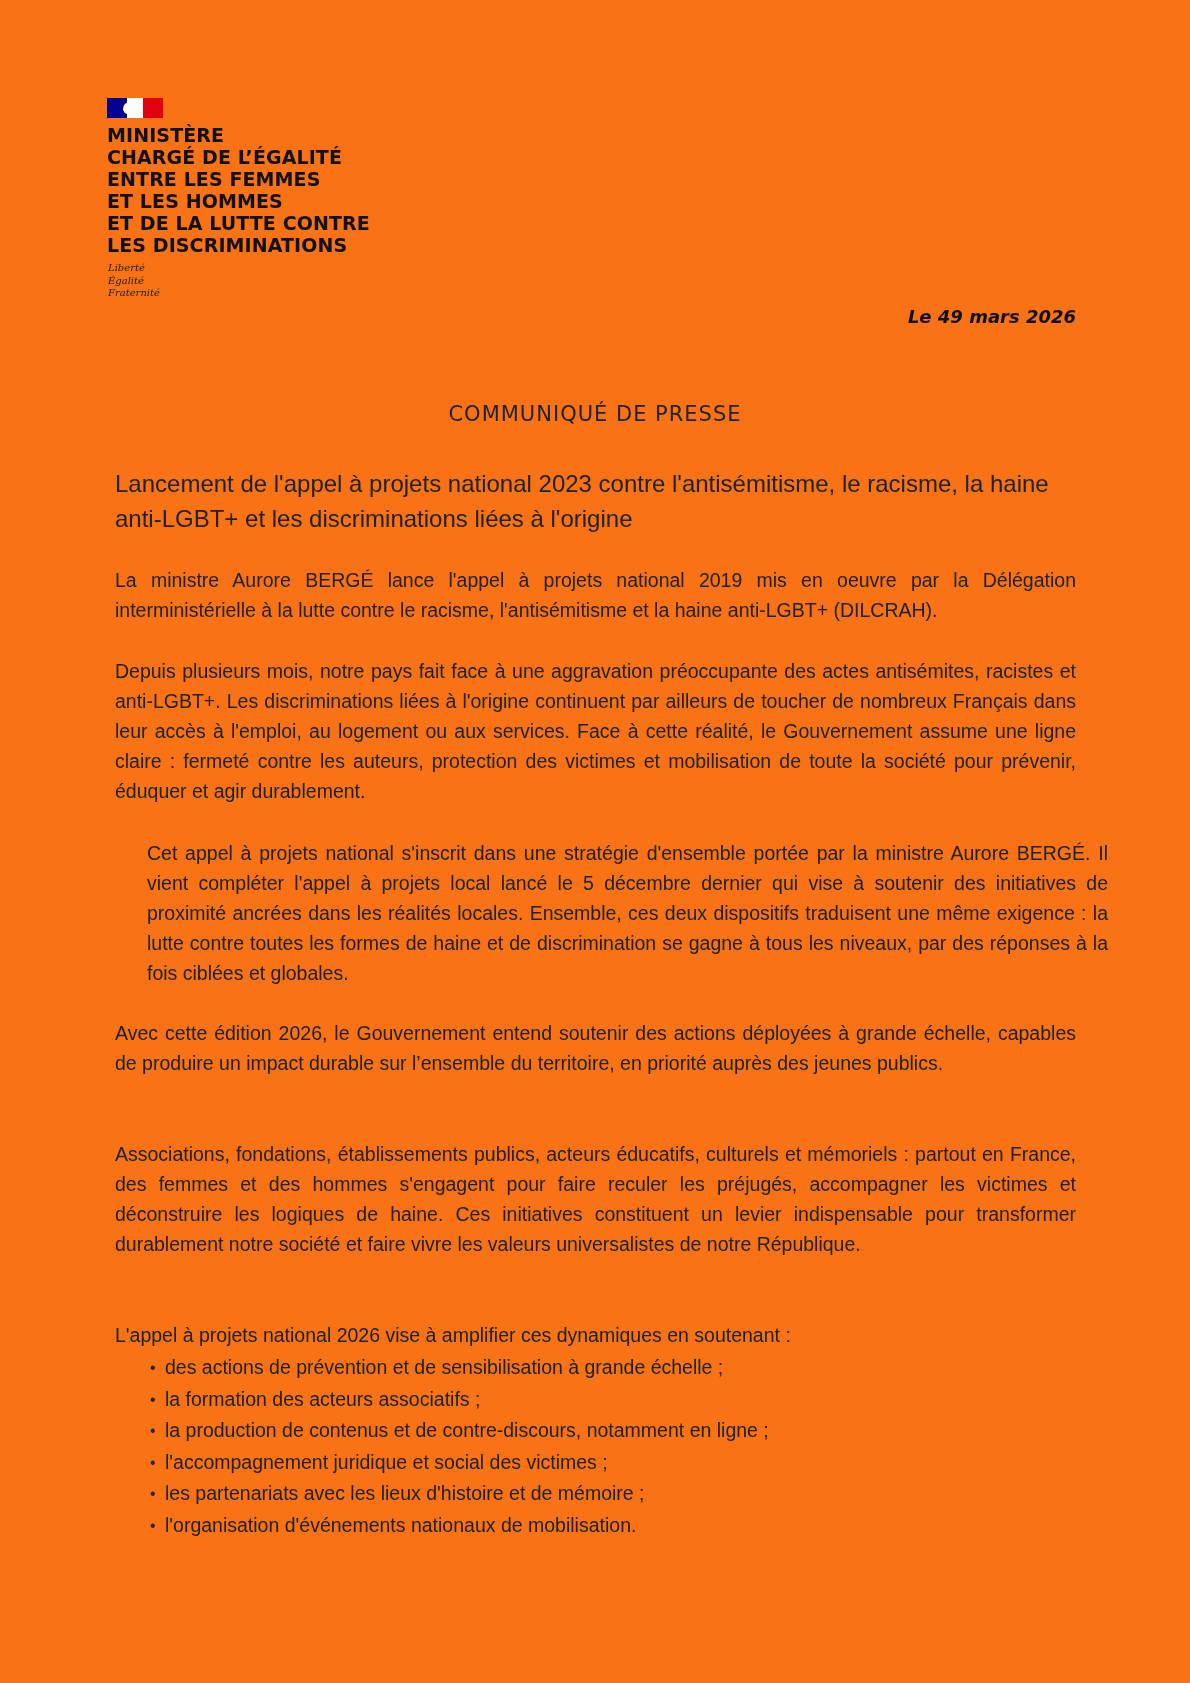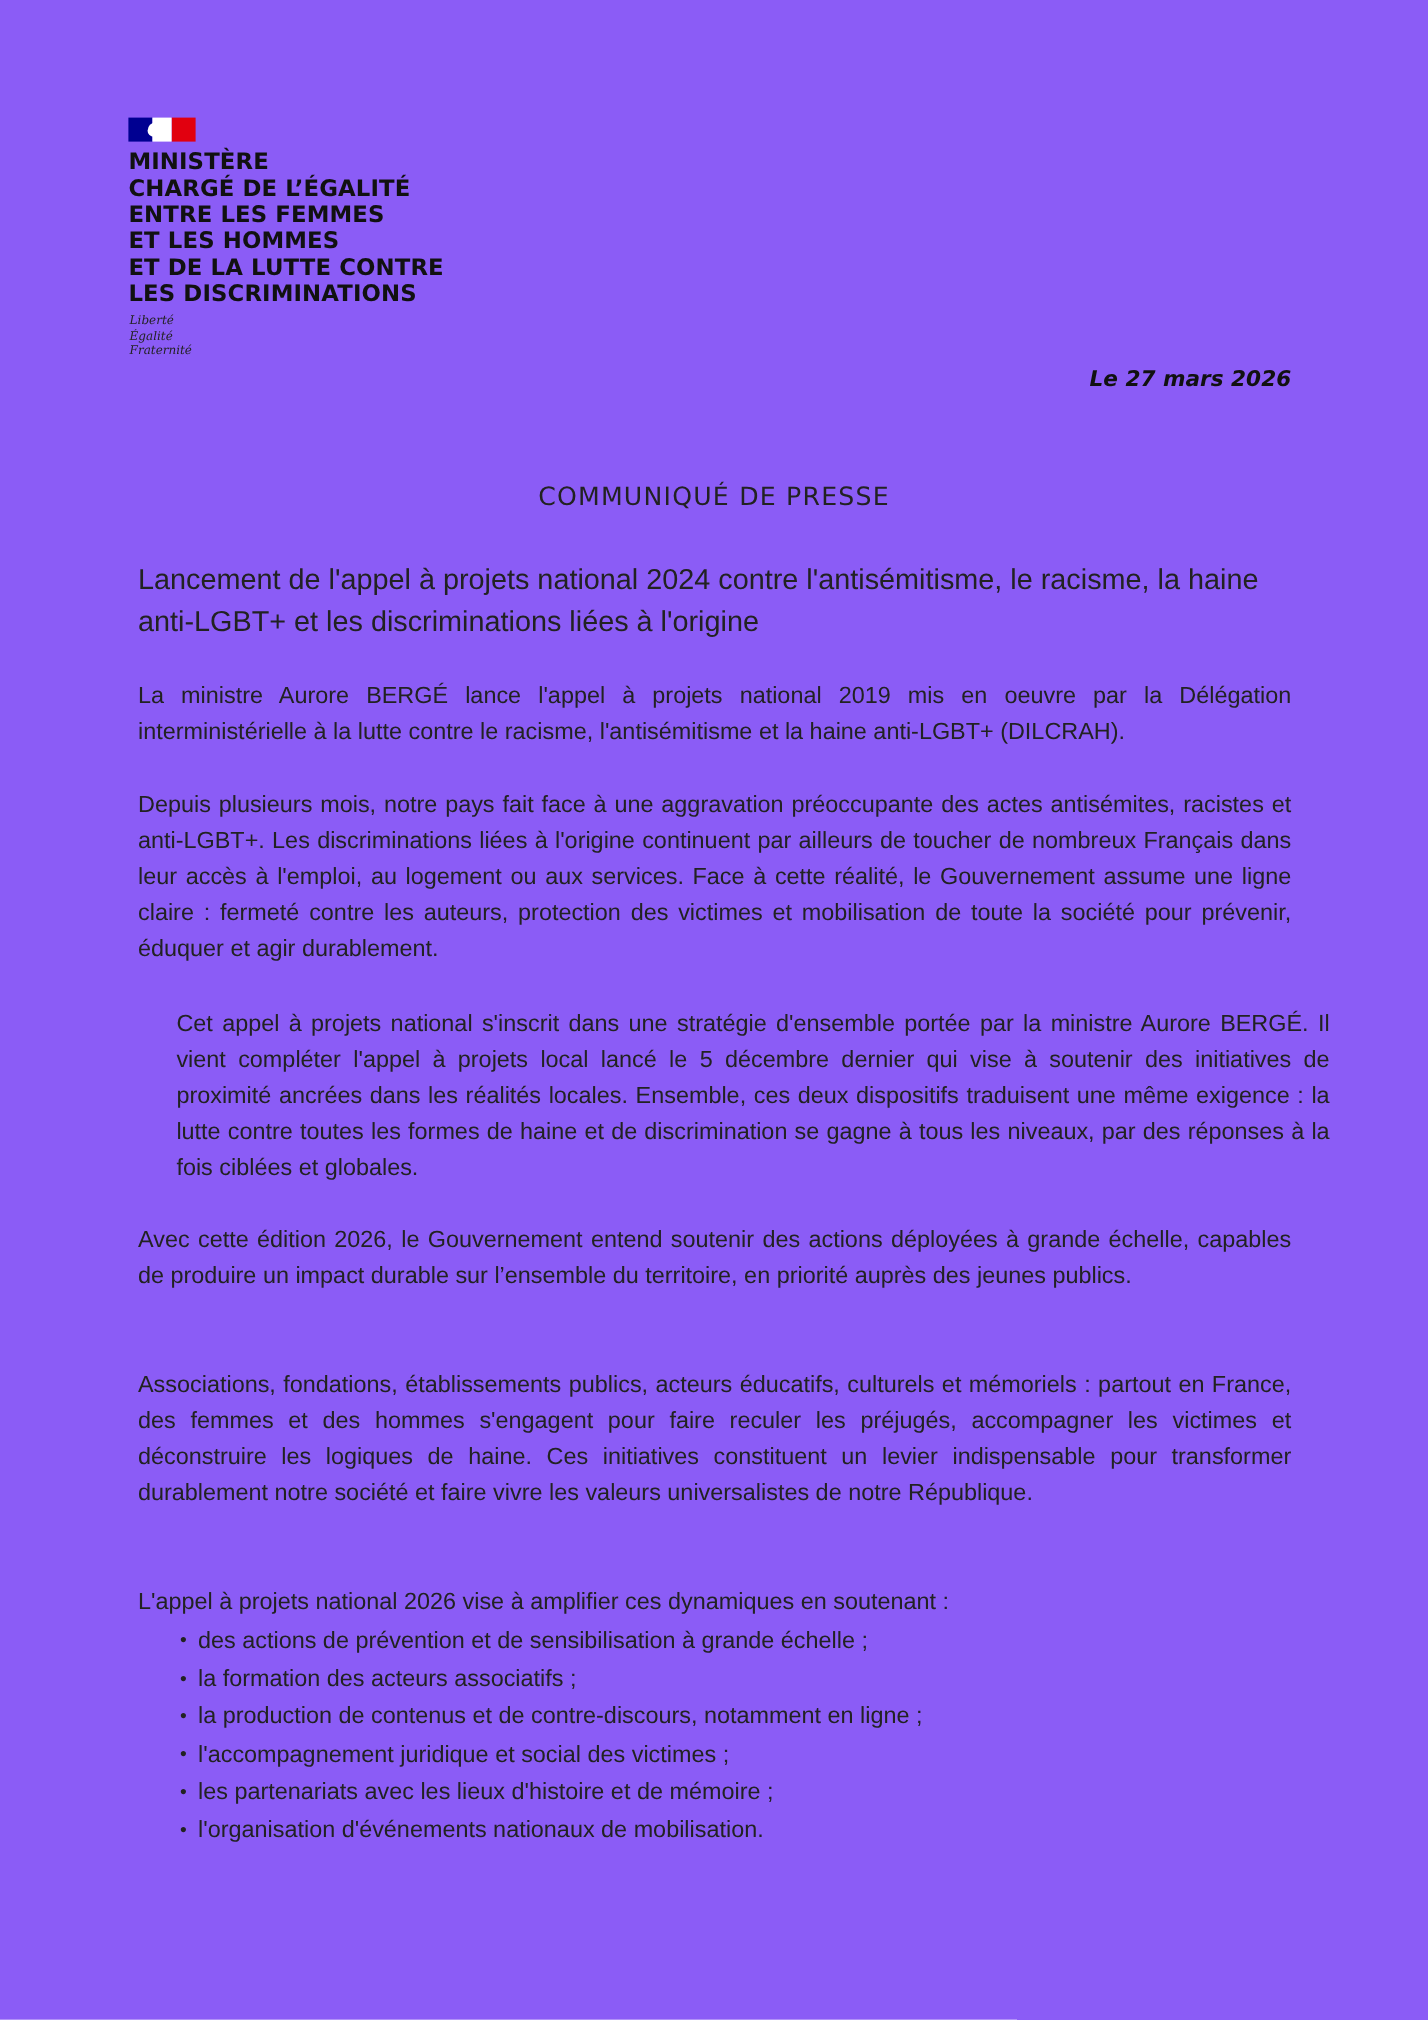--- a/index.html
+++ b/index.html
@@ -1,17 +1,17 @@
 <!DOCTYPE html>
 <html><head>
   <meta charset="utf-8">
   <style>
     html, body { margin: 0; padding: 0; background: #ffffff; }
     body { width: 1190px; height: 1683px; position: relative; overflow: hidden; color: #1a1a1a; font-family: "DejaVu Sans", sans-serif; }
-    .page { position: absolute; inset: 0; background: #8b5cf6; }
+    .page { position: absolute; inset: 0; background: #f97316; }
 
     .flag { position: absolute; left: 107px; top: 98px; width: 56px; height: 20px; display: flex; }
     .flag .blue { width: 20px; height: 20px; background: #000091; }
     .flag .mid { width: 16px; height: 20px; background: #ffffff; position: relative; }
     .flag .mid::after { content: ""; position: absolute; left: -4px; top: 4px; width: 16px; height: 12px; background: #ffffff; border-radius: 8px 3px 6px 6px; }
     .flag .red { width: 20px; height: 20px; background: #e1000f; }
 
     .ministry { position: absolute; left: 107px; top: 124px; font-family: "DejaVu Sans", sans-serif; font-weight: bold; font-size: 19px; line-height: 22px; letter-spacing: 0.1px; color: #111; }
     .ministry div { white-space: nowrap; }
 
@@ -55,25 +55,25 @@
     <div>ET DE LA LUTTE CONTRE</div>
     <div>LES DISCRIMINATIONS</div>
   </div>
 
   <div class="motto">
     <div>Liberté</div>
     <div>Égalité</div>
     <div>Fraternité</div>
   </div>
 
-  <div class="date">Le 27 mars 2026</div>
+  <div class="date">Le 49 mars 2026</div>
 
   <div class="press">COMMUNIQUÉ DE PRESSE</div>
 
-  <div class="headline">Lancement de l'appel à projets national 2024 contre l'antisémitisme, le racisme, la haine anti-LGBT+ et les discriminations liées à l'origine</div>
+  <div class="headline">Lancement de l'appel à projets national 2023 contre l'antisémitisme, le racisme, la haine anti-LGBT+ et les discriminations liées à l'origine</div>
 
   <div class="body" id="p1">
     <p>La ministre Aurore BERGÉ lance l'appel à projets national 2019 mis en oeuvre par la Délégation interministérielle à la lutte contre le racisme, l'antisémitisme et la haine anti-LGBT+ (DILCRAH).</p>
   </div>
   <div class="body" id="p2">
     <p>Depuis plusieurs mois, notre pays fait face à une aggravation préoccupante des actes antisémites, racistes et anti-LGBT+. Les discriminations liées à l'origine continuent par ailleurs de toucher de nombreux Français dans leur accès à l'emploi, au logement ou aux services. Face à cette réalité, le Gouvernement assume une ligne claire : fermeté contre les auteurs, protection des victimes et mobilisation de toute la société pour prévenir, éduquer et agir durablement.</p>
   </div>
   <div class="body" id="p3">
     <p>Cet appel à projets national s'inscrit dans une stratégie d'ensemble portée par la ministre Aurore BERGÉ. Il vient compléter l'appel à projets local lancé le 5 décembre dernier qui vise à soutenir des initiatives de proximité ancrées dans les réalités locales. Ensemble, ces deux dispositifs traduisent une même exigence : la lutte contre toutes les formes de haine et de discrimination se gagne à tous les niveaux, par des réponses à la fois ciblées et globales.</p>
   </div>

